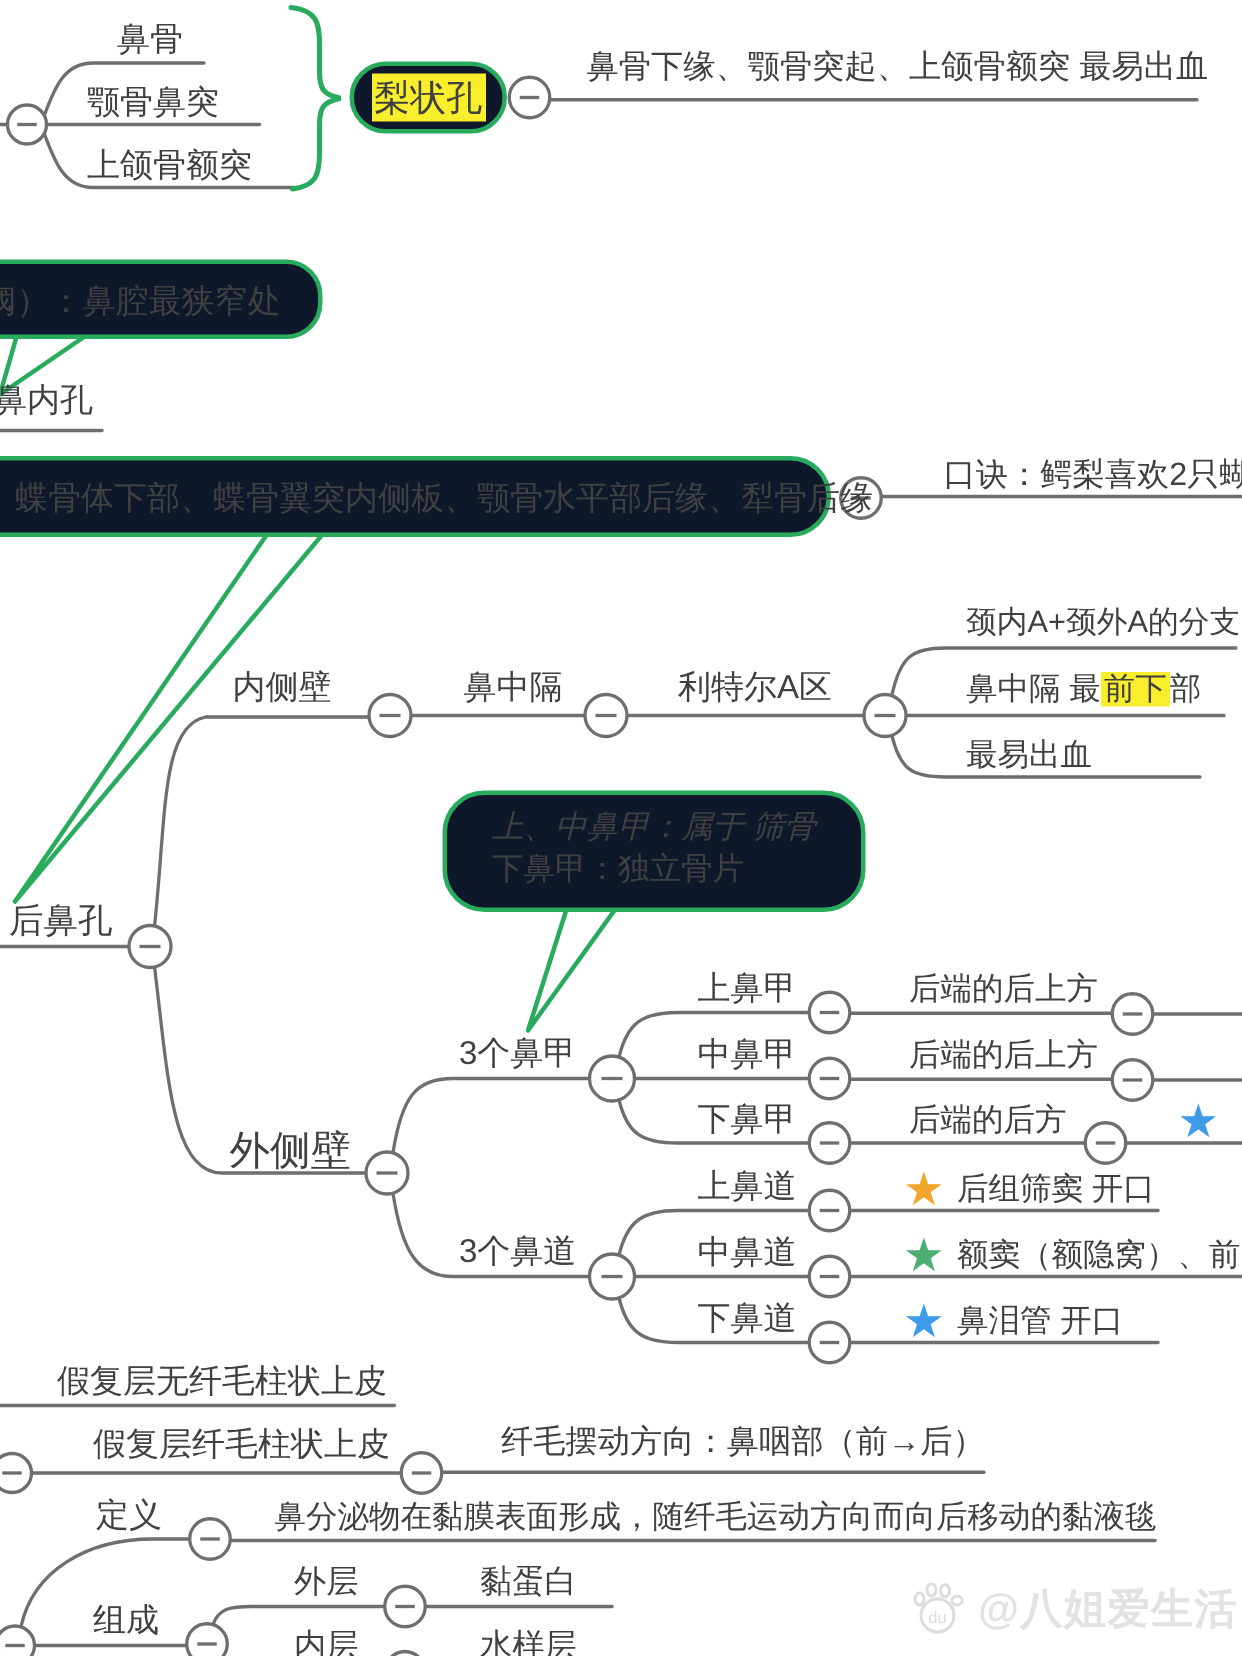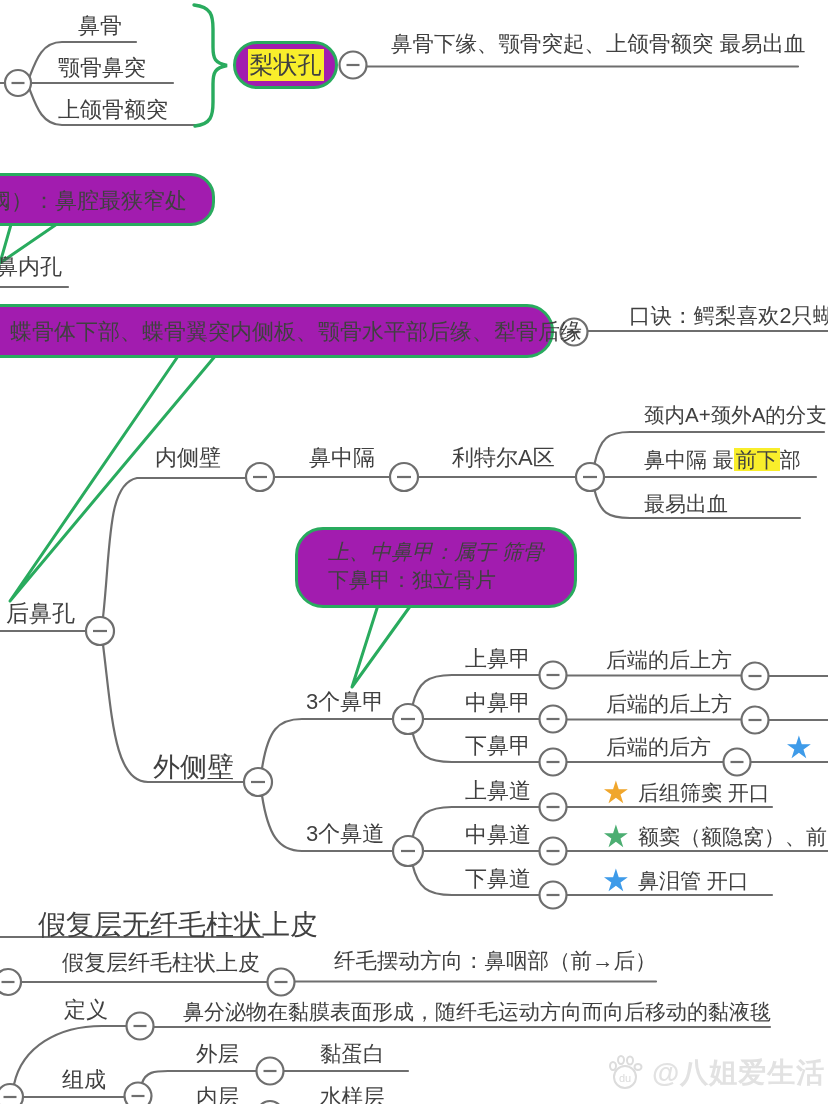--- a/index.html
+++ b/index.html
@@ -1,19 +1,19 @@
 <!DOCTYPE html>
 <html><head>
 <meta charset="utf-8">
 <style>
   html,body{margin:0;padding:0;background:#fff;}
   #stage{position:relative;width:828px;height:1104px;overflow:hidden;background:#fff;
          font-family:"Liberation Sans","DejaVu Sans",sans-serif;color:#404040;}
   #wires{position:absolute;left:0;top:0;z-index:1;}
-  .gbox{position:absolute;background:#a21caf;border:3px solid #29ab5e;z-index:2;box-sizing:border-box;}
+  .gbox{position:absolute;background:#0f172a;border:3px solid #29ab5e;z-index:2;box-sizing:border-box;}
   .label{position:absolute;white-space:nowrap;z-index:3;color:#404040;line-height:1.2;}
   .hl{background:#f9ee2b;padding:0 2px;}
   .star{position:absolute;z-index:3;font-size:31px;line-height:1;}
   .star-orange{color:#f0a62c;}
   .star-green{color:#4cae72;}
   .star-blue{color:#3e9be9;}
   .pill-inner{display:flex;align-items:center;justify-content:center;width:100%;height:100%;}
   #watermark{position:absolute;left:604px;top:1052px;z-index:4;display:flex;align-items:center;gap:6px;}
   #wm-text{font-size:28px;font-weight:600;color:#e2e2e2;letter-spacing:1px;}
 </style>
@@ -234,21 +234,21 @@
   <div class="label" style="left:465px;top:778px;font-size:22px;">上鼻道</div>
   <span class="star star-orange" style="left:602px;top:777px;">★</span>
   <div class="label" style="left:638px;top:780px;font-size:21px;">后组筛窦 开口</div>
   <div class="label" style="left:465px;top:822px;font-size:22px;">中鼻道</div>
   <span class="star star-green" style="left:602px;top:821px;">★</span>
   <div class="label" style="left:638px;top:824px;font-size:21px;">额窦（额隐窝）、前</div>
   <div class="label" style="left:465px;top:866px;font-size:22px;">下鼻道</div>
   <span class="star star-blue" style="left:602px;top:865px;">★</span>
   <div class="label" style="left:638px;top:868px;font-size:21px;">鼻泪管 开口</div>
 
-  <div class="label" style="left:38px;top:908px;font-size:28px;text-align:center;">假复层无纤毛柱状上皮</div>
+  <div class="label" style="left:38px;top:908px;font-size:22px;text-align:center;">假复层无纤毛柱状上皮</div>
   <div class="label" style="left:334px;top:949px;font-size:21.5px;">纤毛摆动方向：鼻咽部（前→后）</div>
   <div class="label" style="left:62px;top:950px;font-size:22px;">假复层纤毛柱状上皮</div>
   <div class="label" style="left:64px;top:997px;font-size:22px;">定义</div>
   <div class="label" style="left:183px;top:999px;font-size:21px;">鼻分泌物在黏膜表面形成，随纤毛运动方向而向后移动的黏液毯</div>
   <div class="label" style="left:62px;top:1067px;font-size:22px;">组成</div>
   <div class="label" style="left:196px;top:1042px;font-size:21.5px;">外层</div>
   <div class="label" style="left:320px;top:1042px;font-size:21.5px;">黏蛋白</div>
   <div class="label" style="left:196px;top:1085px;font-size:21.5px;">内层</div>
   <div class="label" style="left:320px;top:1085px;font-size:21.5px;">水样层</div>
 

